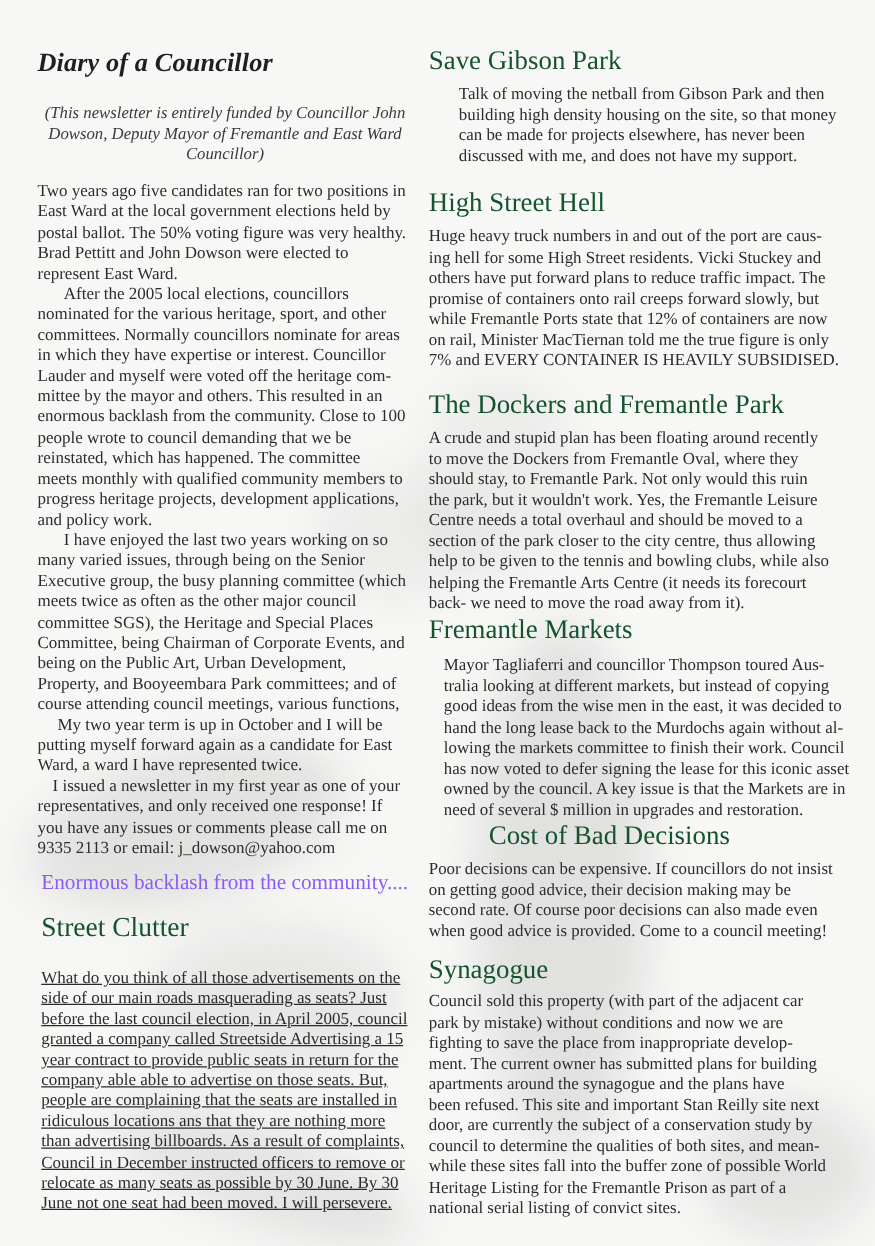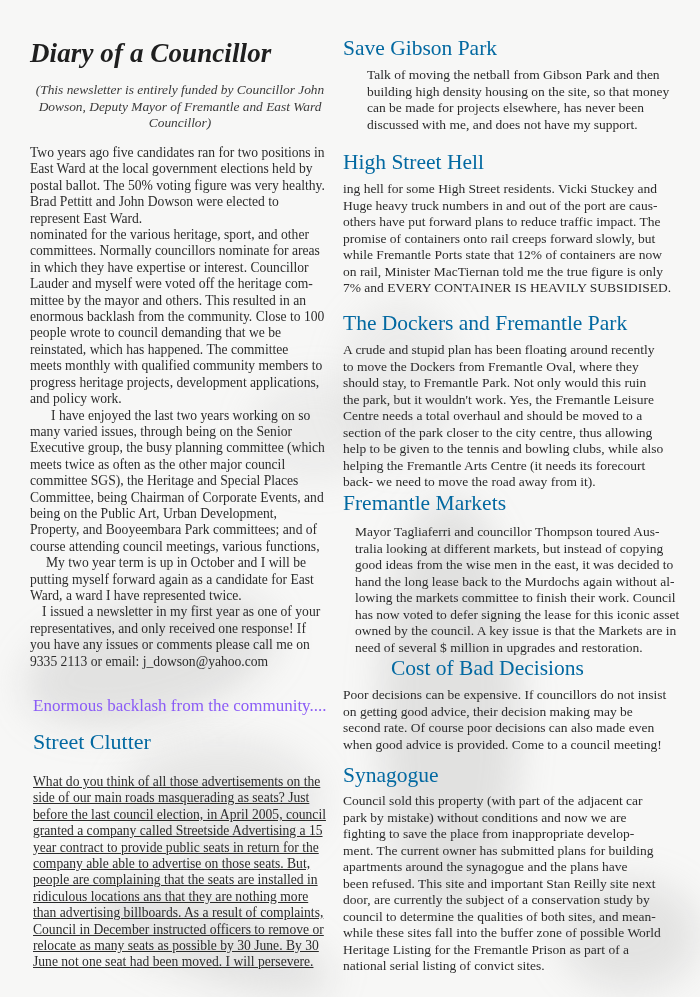--- a/index.html
+++ b/index.html
@@ -6,28 +6,28 @@
     body {
       width: 700px; height: 997px; position: relative; overflow: hidden;
       background: #f7f7f6;
       font-family: "Liberation Serif", "DejaVu Serif", serif;
       color: #2a2a2a;
     }
     .smudge { position: absolute; border-radius: 50%; pointer-events: none; filter: blur(18px); }
     .col { position: absolute; }
     .left { left: 30px; width: 300px; }
     .right { left: 343px; width: 330px; }
-    .title { font-style: italic; font-size: 27px; color: #1f1f1f; margin: 0; letter-spacing: 0.1px; }
+    .title { font-style: italic; font-size: 21px; color: #1f1f1f; margin: 0; letter-spacing: 0.1px; }
     .credit { font-style: italic; font-size: 13.4px; line-height: 16.6px; color: #3a3a3a; text-align: center; }
     .body-line { font-size: 13.6px; line-height: 16.4px; white-space: nowrap; color: #2c2c2c; }
     .body-line.r { font-size: 13.5px; line-height: 16.5px; }
     .indent { padding-left: 21px; }
     .indent-s { padding-left: 12px; }
     .pullquote { font-size: 17px; color: #8b5cf6; white-space: nowrap; }
-    .h2 { font-size: 21.5px; color: #0369a1; white-space: nowrap; margin: 0; font-weight: normal; }
+    .h2 { font-size: 21.5px; color: #14532d; white-space: nowrap; margin: 0; font-weight: normal; }
     .para { margin: 0; }
   </style>
 </head>
 <body>
 
 <div class="smudge" style="left:20px;top:600px;width:260px;height:120px;background:rgba(150,150,150,0.22);transform:rotate(-15deg);"></div>
 <div class="smudge" style="left:120px;top:740px;width:200px;height:120px;background:rgba(160,160,160,0.18);"></div>
 <div class="smudge" style="left:80px;top:900px;width:260px;height:80px;background:rgba(150,150,150,0.2);transform:rotate(20deg);"></div>
 <div class="smudge" style="left:380px;top:500px;width:140px;height:420px;background:rgba(140,140,140,0.2);"></div>
 <div class="smudge" style="left:340px;top:300px;width:120px;height:160px;background:rgba(170,170,170,0.14);"></div>
@@ -45,20 +45,21 @@
 
   <div style="position:absolute;top:145px;left:0;">
     <div class="para">
       <div class="body-line">Two years ago five candidates ran for two positions in</div>
       <div class="body-line">East Ward at the local government elections held by</div>
       <div class="body-line">postal ballot. The 50% voting figure was very healthy.</div>
       <div class="body-line">Brad Pettitt and John Dowson were elected to</div>
       <div class="body-line">represent East Ward.</div>
     </div>
     <div class="para">
+      <div class="body-line indent">After the 2005 local elections, councillors</div>
       <div class="body-line">nominated for the various heritage, sport, and other</div>
       <div class="body-line">committees. Normally councillors nominate for areas</div>
       <div class="body-line">in which they have expertise or interest. Councillor</div>
       <div class="body-line">Lauder and myself were voted off the heritage com-</div>
       <div class="body-line">mittee by the mayor and others. This resulted in an</div>
       <div class="body-line">enormous backlash from the community. Close to 100</div>
       <div class="body-line">people wrote to council demanding that we be</div>
       <div class="body-line">reinstated, which has happened.  The committee</div>
       <div class="body-line">meets monthly with qualified community members to</div>
       <div class="body-line">progress heritage projects, development applications,</div>
@@ -112,22 +113,22 @@
   <h2 class="h2" style="position:absolute;top:36px;left:0;">Save Gibson Park</h2>
   <div style="position:absolute;top:67px;left:0;margin-left:24px;">
     <div class="body-line r">Talk of moving the netball from Gibson Park and then</div>
     <div class="body-line r">building high density housing on the site, so that money</div>
     <div class="body-line r">can be made for projects elsewhere,  has never been</div>
     <div class="body-line r">discussed with me, and does not have my support.</div>
   </div>
 
   <h2 class="h2" style="position:absolute;top:150px;left:0;">High Street Hell</h2>
   <div style="position:absolute;top:181px;left:0;">
+    <div class="body-line r">Huge heavy truck numbers in and out of the port are caus-</div>
     <div class="body-line r">ing hell for some High Street residents.  Vicki Stuckey and</div>
-    <div class="body-line r">Huge heavy truck numbers in and out of the port are caus-</div>
     <div class="body-line r">others have put forward plans to reduce traffic impact. The</div>
     <div class="body-line r">promise of containers onto rail creeps forward slowly, but</div>
     <div class="body-line r">while Fremantle Ports state that 12% of containers are now</div>
     <div class="body-line r">on rail, Minister MacTiernan told me the true figure is only</div>
     <div class="body-line r">7% and EVERY CONTAINER IS HEAVILY SUBSIDISED.</div>
   </div>
 
   <h2 class="h2" style="position:absolute;top:311px;left:0;">The Dockers and Fremantle Park</h2>
   <div style="position:absolute;top:342px;left:0;">
     <div class="body-line r">A crude and stupid plan has been floating around recently</div>

